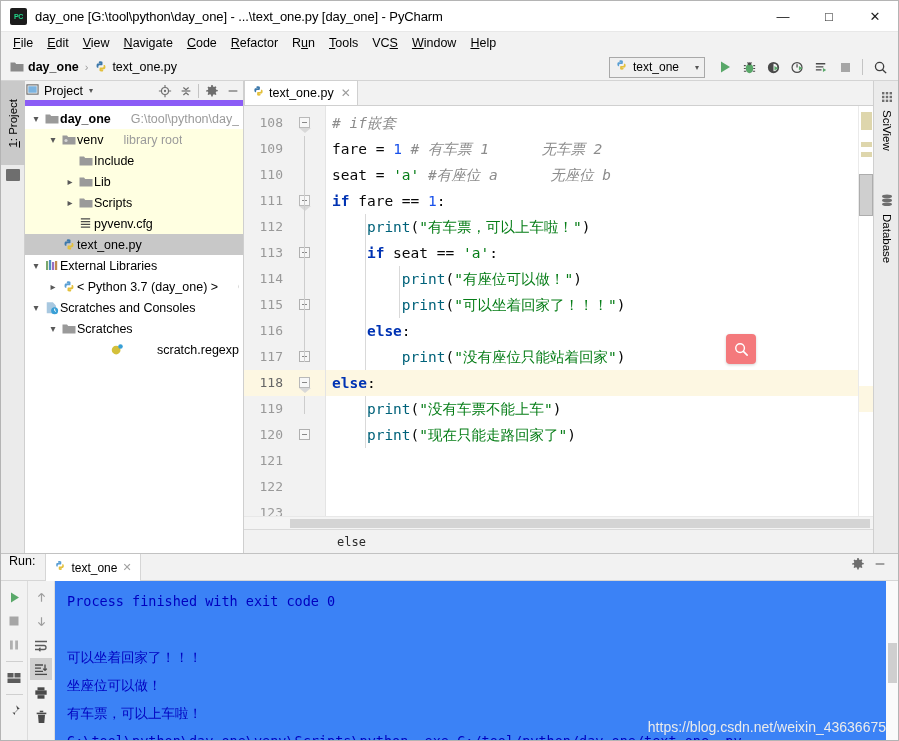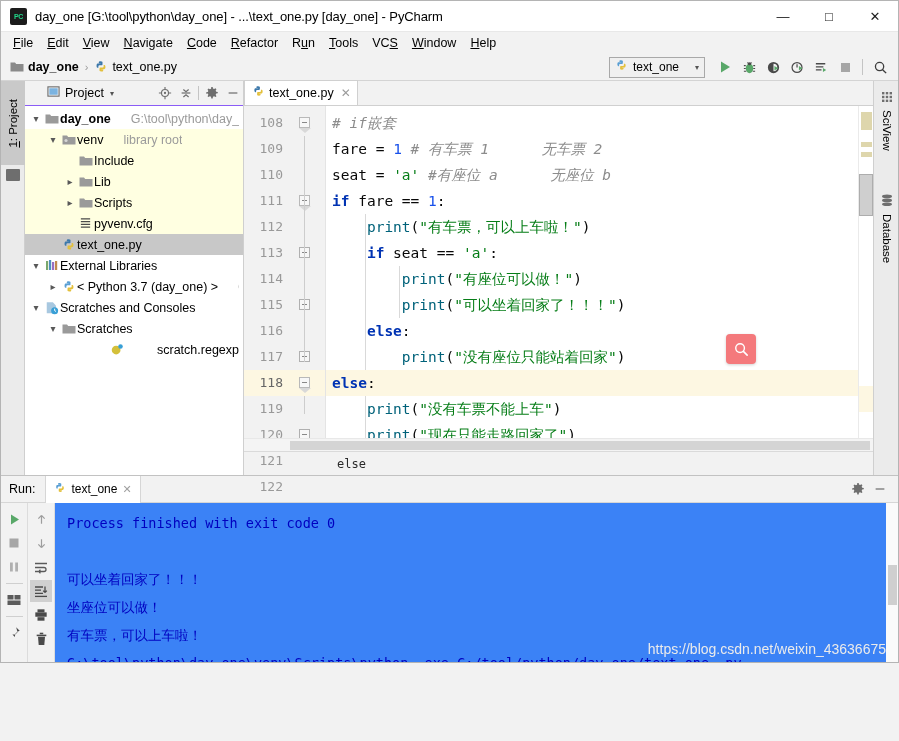--- a/index.html
+++ b/index.html
@@ -5,21 +5,21 @@
   * { box-sizing: border-box; margin: 0; padding: 0; }
   html, body {
     width: 899px; height: 741px;
     overflow: hidden;
     font-family: "Liberation Sans", sans-serif;
     background: #f2f2f2;
     -webkit-font-smoothing: antialiased;
   }
   .app {
     position: relative;
-    width: 899px; height: 663px;
+    width: 899px; height: 741px;
     background: #f2f2f2;
     border: 1px solid #b4b4b4;
     display: flex; flex-direction: column;
   }
 
   
   .titlebar {
     height: 31px; flex: 0 0 31px;
     background: #ffffff;
     display: flex; align-items: center;
@@ -121,22 +121,22 @@
   .proj {
     width: 219px; flex: 0 0 219px;
     background: #fff;
     display: flex; flex-direction: column;
     border-right: 1px solid #cfcfcf;
   }
   .proj-head {
     height: 25px; flex: 0 0 25px;
     background: #f2f2f2;
     display: flex; align-items: center;
-    padding-left: 22px;
-    border-bottom: 1px solid #8b5cf6;
+    padding-left: 1px;
+    border-bottom: 6px solid #8b5cf6;
   }
   .proj-head-lbl { font-size: 12.5px; color: #000; margin-left: 5px; }
   .ph-ico {
     width: 21px; height: 21px; display: flex;
     align-items: center; justify-content: center;
   }
   .ph-sep { width:1px; height:14px; background:#c4c4c4; margin:0 2px; }
 
   .tree { flex: 1 1 auto; overflow: hidden; padding-top: 2px; font-size: 12.5px; }
   .trow {
@@ -290,21 +290,21 @@
 
   
   .runpanel {
     flex: 0 0 187px; height: 187px;
     background: #fff; display: flex; flex-direction: column;
     border-top: 1px solid #c2c2c2;
   }
   .run-head {
     height: 27px; flex: 0 0 27px;
     background: #f2f2f2;
-    display: flex; align-items: center;
+    display: flex; 
     padding-left: 8px;
     border-bottom: 1px solid #d6d6d6;
   }
   .run-lbl { font-size: 12.5px; color: #000; margin-right: 10px; }
   .run-tab {
     height: 27px; display: flex; align-items: center; gap: 5px;
     padding: 0 8px; background: #fff;
     border-left: 1px solid #d6d6d6; border-right: 1px solid #d6d6d6;
     font-size: 12px; color: #000;
   }

